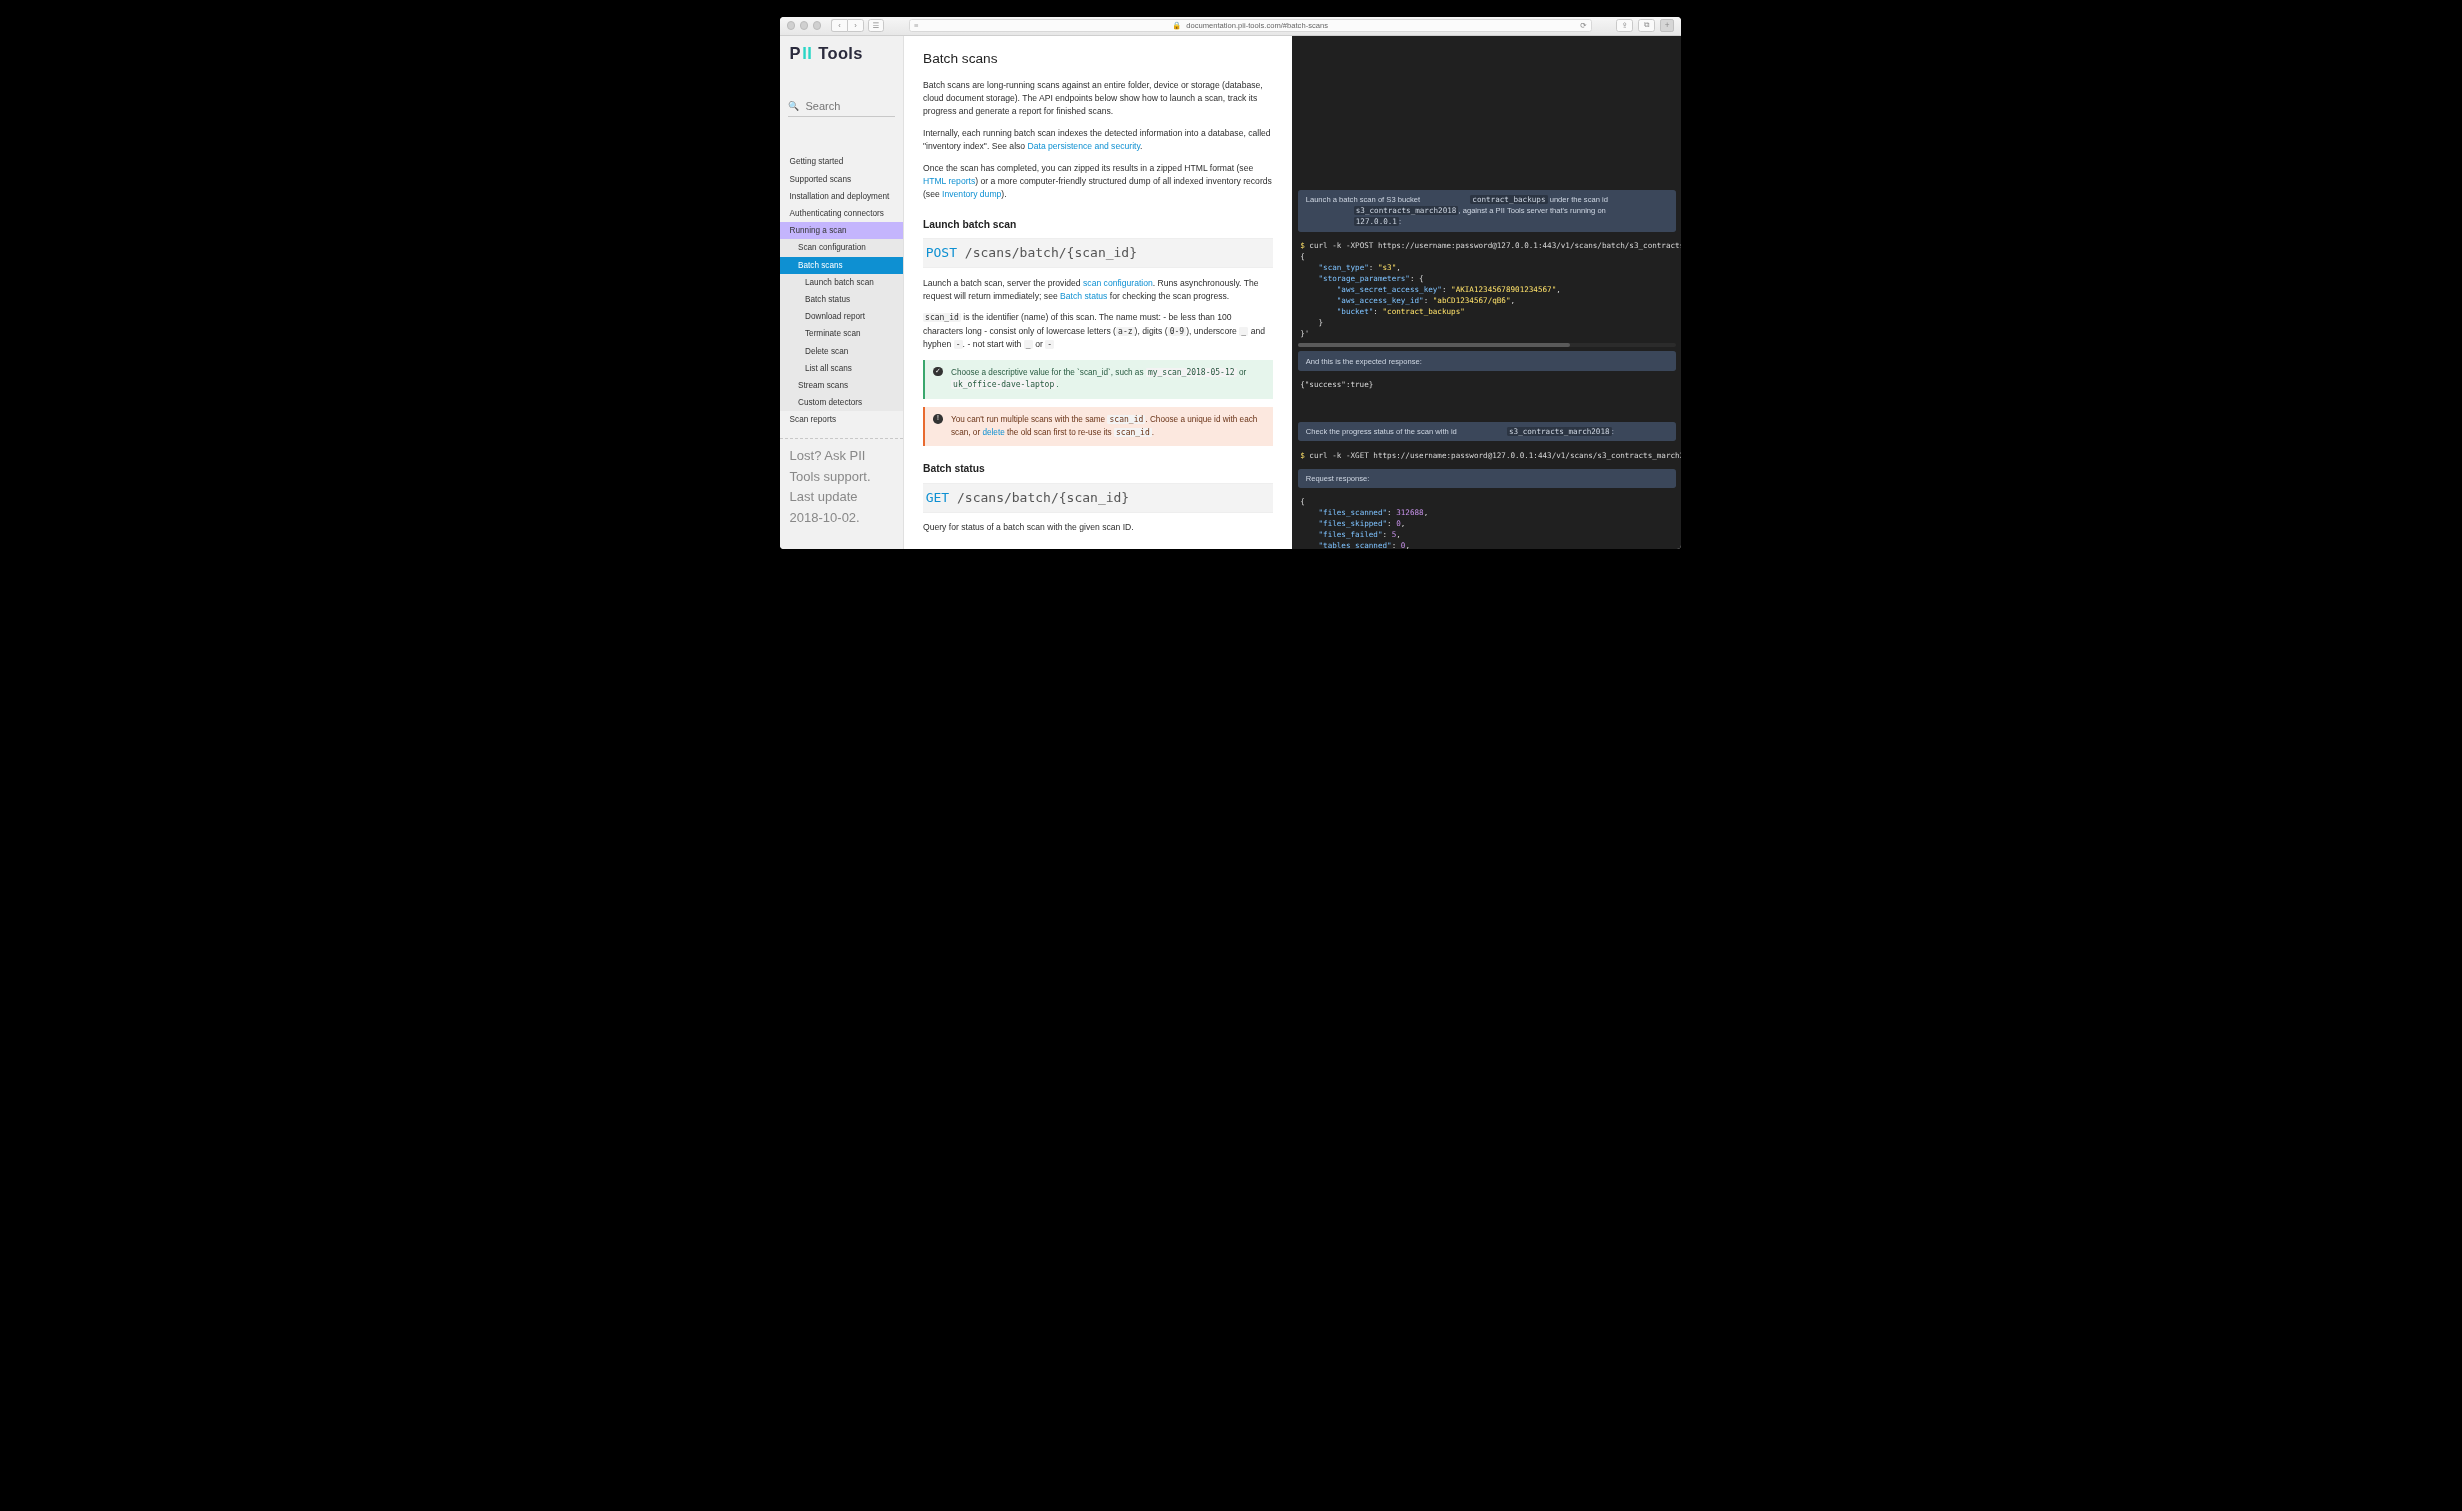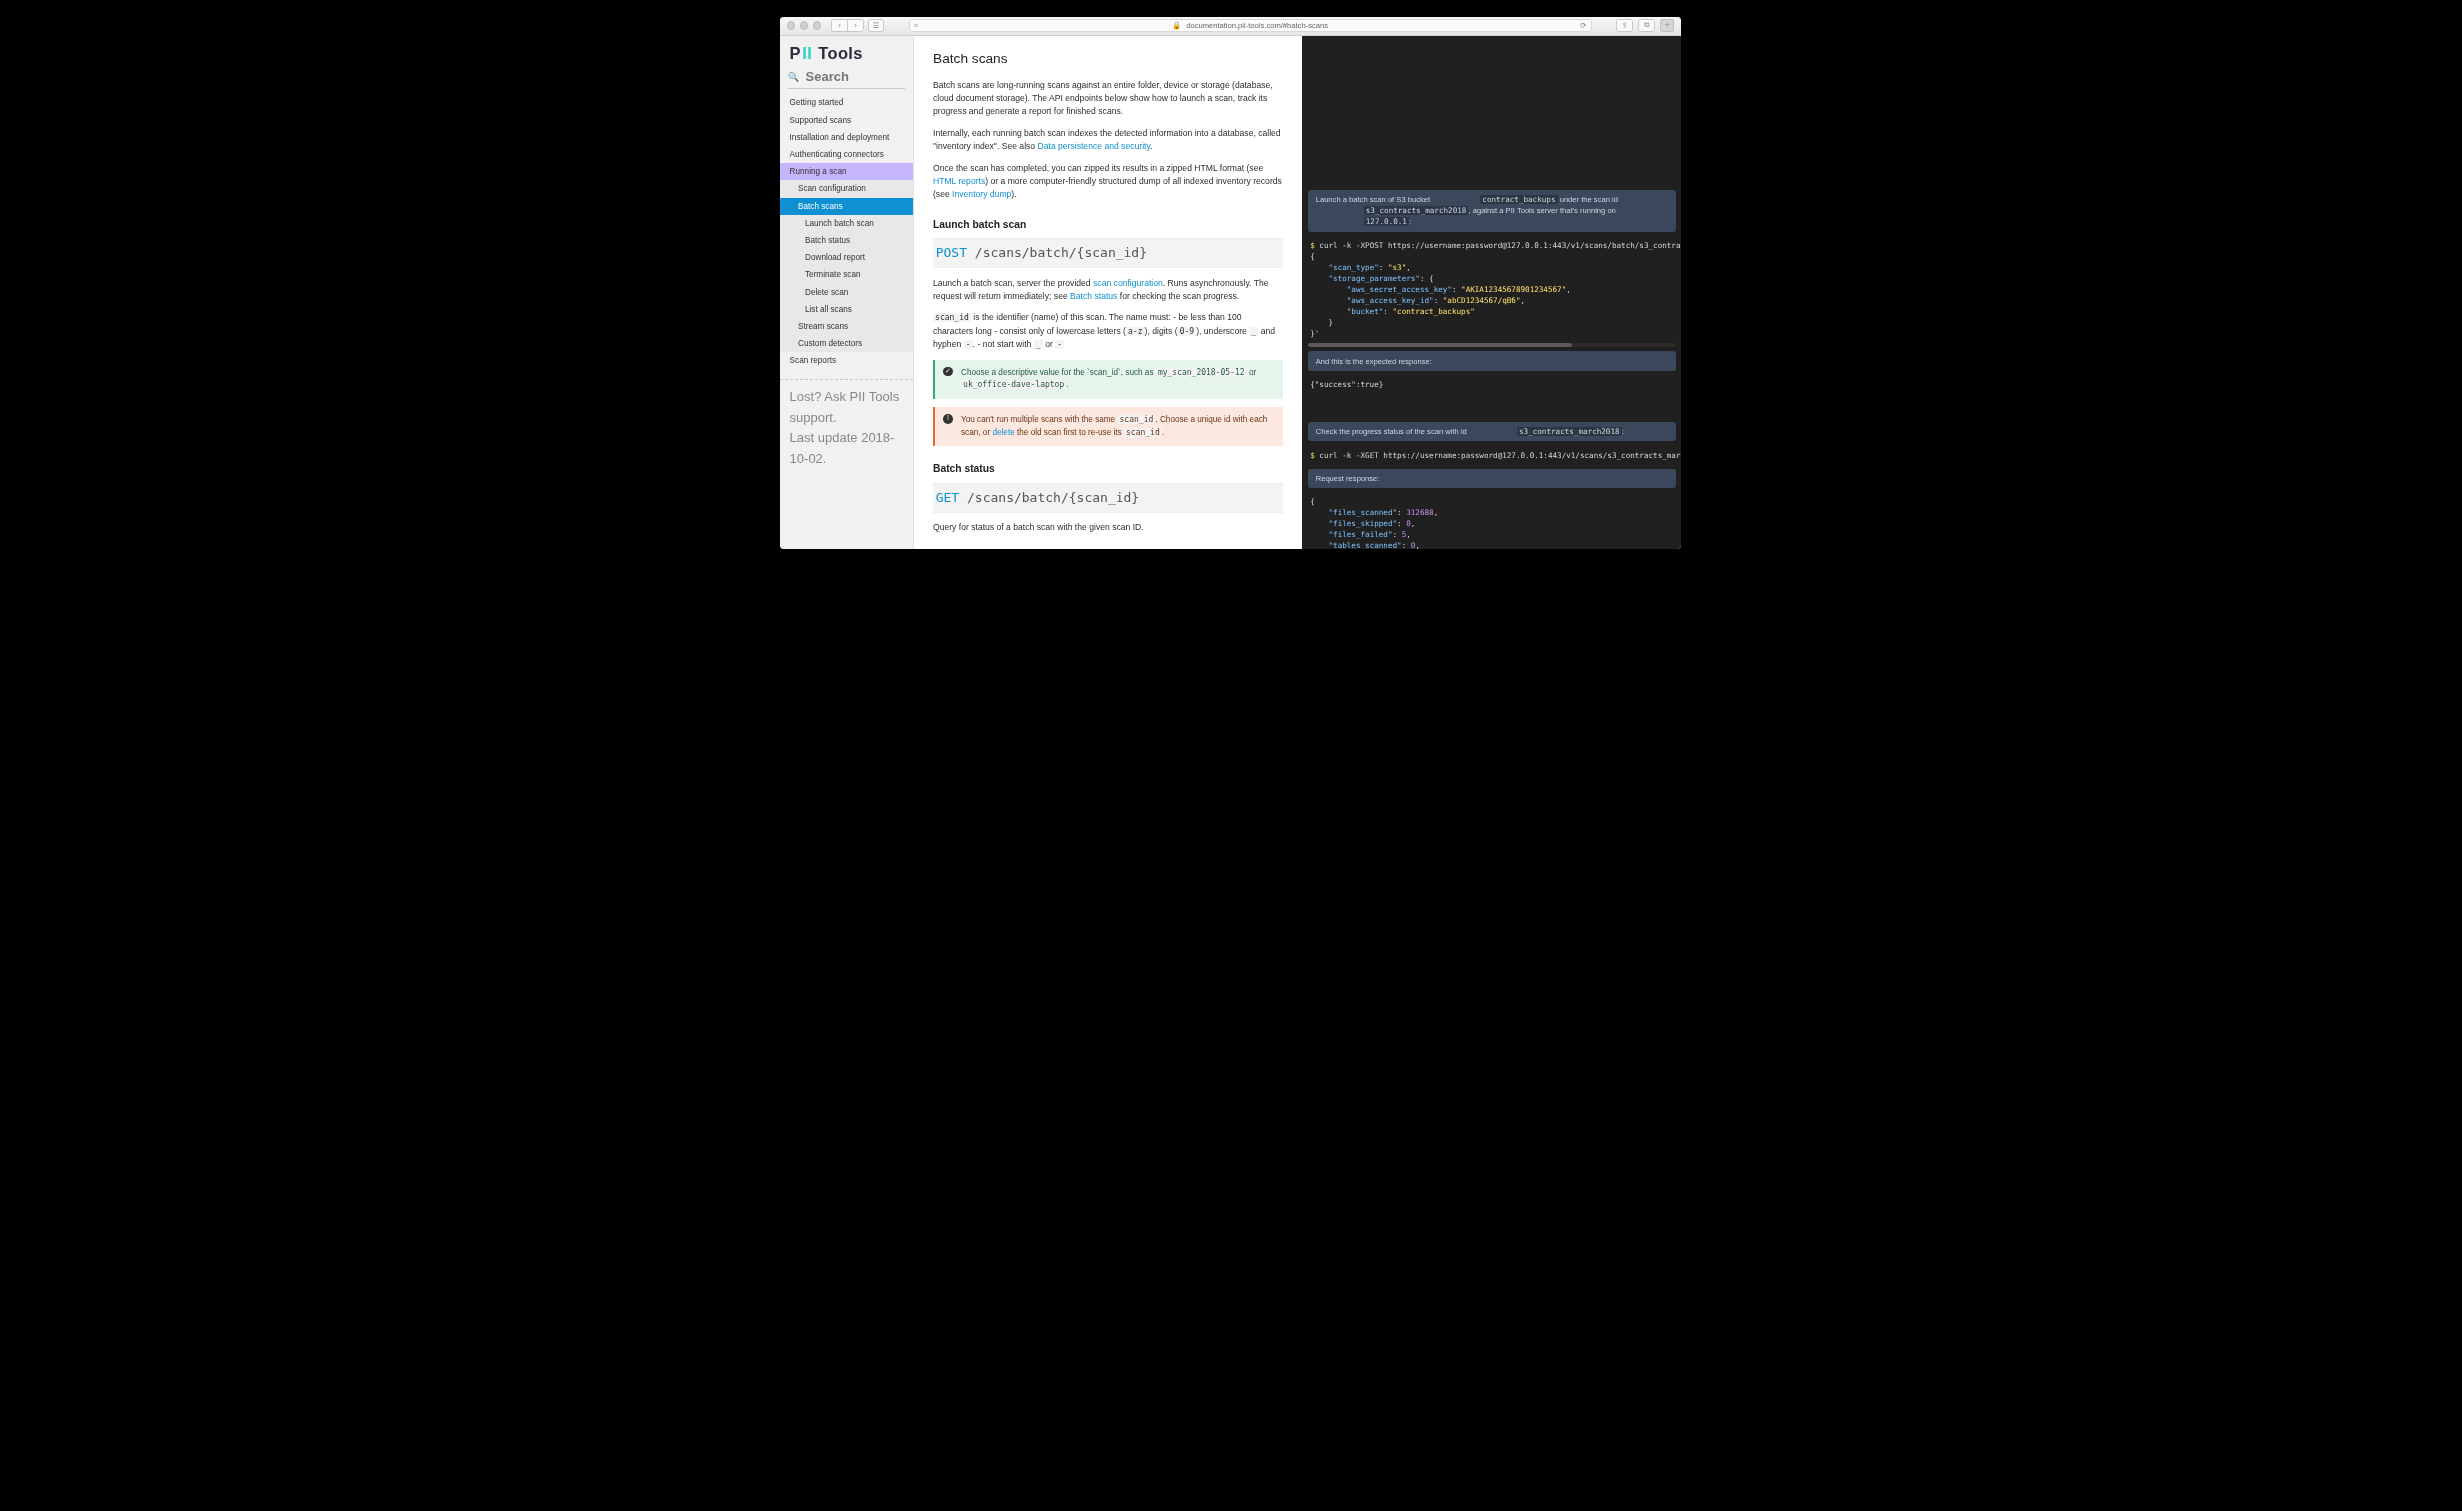--- a/index.html
+++ b/index.html
@@ -72,46 +72,47 @@
     border: 0.7px solid #c0c0c0;
     border-radius: 2.1px;
     display: flex; align-items: center; justify-content: center;
     color: #888; font-size: 8.2px;
   }
 
   .content { display: flex; height: 513px; }
 
   
   .sidebar {
-    width: 134px;
+    width: 124px;
     background: #f1f1f1;
     border-right: 0.7px solid #e0e0e0;
     overflow: hidden;
     display: flex;
     flex-direction: column;
+    gap: 31px;
   }
   .logo {
     padding: 8.2px 9.6px 5.5px 9.6px;
     font-size: 16.5px; font-weight: 800; color: #2b2b3d;
     letter-spacing: 0.3px;
   }
   .logo .bars {
     color: #29d6c6; font-weight: 900;
     margin: 0 1.4px;
   }
   .search-wrap {
     margin: 0 8.2px 5.5px 8.2px;
     border-bottom: 0.7px solid #c8c8c8;
     padding-bottom: 2.7px;
     display: flex; align-items: center; gap: 4.1px;
     color: #888;
   }
   .search-wrap input {
     border: none; outline: none; background: transparent;
-    font-size: 13px; color: #555; flex: 1; font-weight: bold;
+    font-size: 11px; color: #555; flex: 1;
   }
   .nav { flex: 1; overflow-y: auto; font-size: 8.2px; color: #333; }
   .nav .item { padding: 4.1px 9.6px; display: block; cursor: pointer; }
   .nav .item.lvl2 { padding-left: 18px; }
   .nav .item.lvl3 { padding-left: 25px; }
   .nav .item.open { background: #c4b5fd; font-weight: 500; }
   .nav .item.active { background: #0e90d2; color: #fff; }
   .nav .item.subactive { background: #e8e8e8; }
   .nav .divider {
     border-top: 0.7px dashed #c8c8c8;

